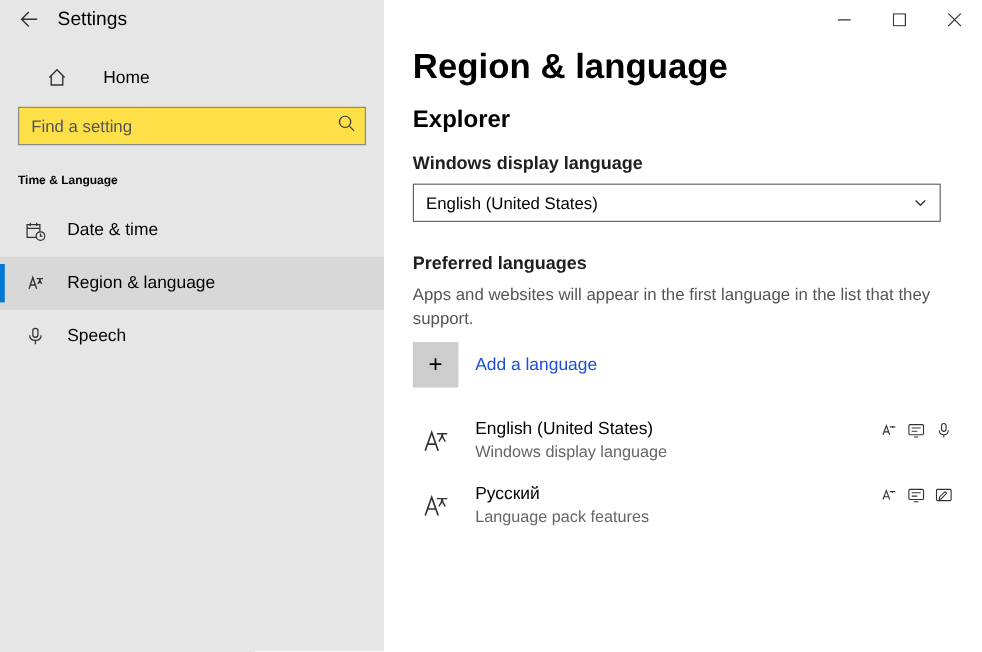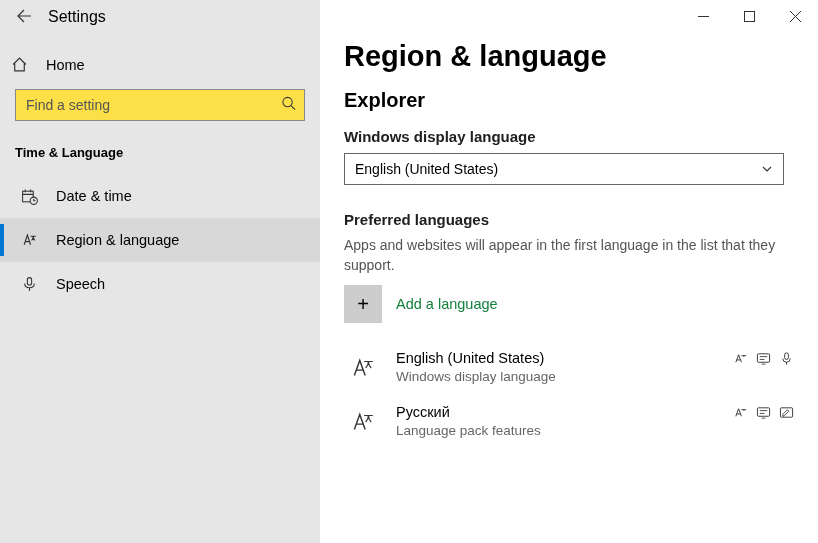--- a/index.html
+++ b/index.html
@@ -4,31 +4,31 @@
 <style>
   * { box-sizing: border-box; margin: 0; padding: 0; font-family: "Segoe UI", sans-serif; }
   body { width: 818px; height: 543px; overflow: hidden; background: #fff; display: flex; }
 
   
   .sidebar { width: 320px; height: 100%; background: #e6e6e6; display: flex; flex-direction: column; }
   .titlebar-left { height: 32px; display: flex; align-items: flex-start; }
   .back-btn { width: 48px; height: 32px; display: flex; align-items: center; justify-content: center; font-size: 14px; }
   .app-title { font-size: 16px; font-weight: 400; padding-top: 8px; color: #000; }
 
-  .home-row { display: flex; align-items: center; padding: 12px 8px; margin-top: 12px; cursor: default; }
+  .home-row { display: flex; align-items: center; padding: 12px 36px; margin-top: 12px; cursor: default; gap: 12px; }
   .home-row .icon { width: 22px; display: flex; justify-content: center; }
   .home-row .label { margin-left: 16px; font-size: 14.5px; color: #000; }
 
   .search-wrap { margin: 4px 15px 18px 15px; }
   .search-box { position: relative; border: 1px solid #888; background: #fde047; height: 32px; display: flex; align-items: center; }
   .search-box input { border: none; background: transparent; outline: none; padding: 0 10px; font-size: 14px; width: 100%; color: #333; }
   .search-box input::placeholder { color: #555; }
   .search-icon { position: absolute; right: 8px; top: 50%; transform: translateY(-50%); pointer-events: none; }
 
-  .category { font-size: 13px; font-weight: 600; padding: 6px 15px 14px 15px; color: #000; }
+  .category { font-size: 10px; font-weight: 600; padding: 6px 15px 14px 15px; color: #000; }
 
   .nav-item { display: flex; align-items: center; height: 44px; padding: 0 18px; position: relative; cursor: default; }
   .nav-item .icon { width: 22px; display: flex; justify-content: center; }
   .nav-item .label { margin-left: 16px; font-size: 14.5px; color: #000; }
   .nav-item.active { background: #d8d8d8; }
   .nav-item.active::before { content: ""; position: absolute; left: 0; top: 6px; bottom: 6px; width: 4px; background: #0078d4; }
 
   
   .content { flex: 1; height: 100%; background: #fff; display: flex; flex-direction: column; }
   .titlebar-right { height: 32px; display: flex; justify-content: flex-end; }
@@ -38,21 +38,21 @@
   .scroll { padding: 8px 24px 0 24px; }
   h1 { font-size: 29px; font-weight: 600; color: #000; margin-bottom: 16px; }
   h2 { font-size: 20px; font-weight: 600; color: #000; margin-bottom: 16px; }
   h3 { font-size: 15px; font-weight: 600; color: #202020; margin-bottom: 8px; }
   .desc { font-size: 14px; color: #555; line-height: 1.4; margin-bottom: 10px; max-width: 440px; }
 
   .dropdown { border: 1px solid #666; height: 32px; width: 440px; display: flex; align-items: center; justify-content: space-between; padding: 0 10px; font-size: 14px; color: #000; margin-bottom: 26px; }
 
   .add-row { display: flex; align-items: center; margin-bottom: 18px; cursor: default; }
   .plus-tile { width: 38px; height: 38px; background: #cdcdcd; display: flex; align-items: center; justify-content: center; font-size: 20px; font-weight: 300; color: #000; }
-  .add-label { margin-left: 14px; font-size: 14.5px; color: #15803d; }
+  .add-label { margin-left: 14px; font-size: 14.5px; color: #1d4ed8; }
 
   .lang-item { display: flex; align-items: flex-start; padding: 8px 0; }
   .lang-icon { width: 38px; height: 38px; display: flex; align-items: center; justify-content: center; margin-right: 14px; }
   .lang-text { flex: 1; }
   .lang-name { font-size: 14.5px; color: #000; line-height: 1.3; }
   .lang-sub  { font-size: 13.5px; color: #666; line-height: 1.3; }
   .lang-badges { display: flex; gap: 8px; align-items: center; padding-top: 2px; }
   .lang-badges span { font-size: 12px; color: #333; }
 
   svg { stroke: #333; fill: none; }

